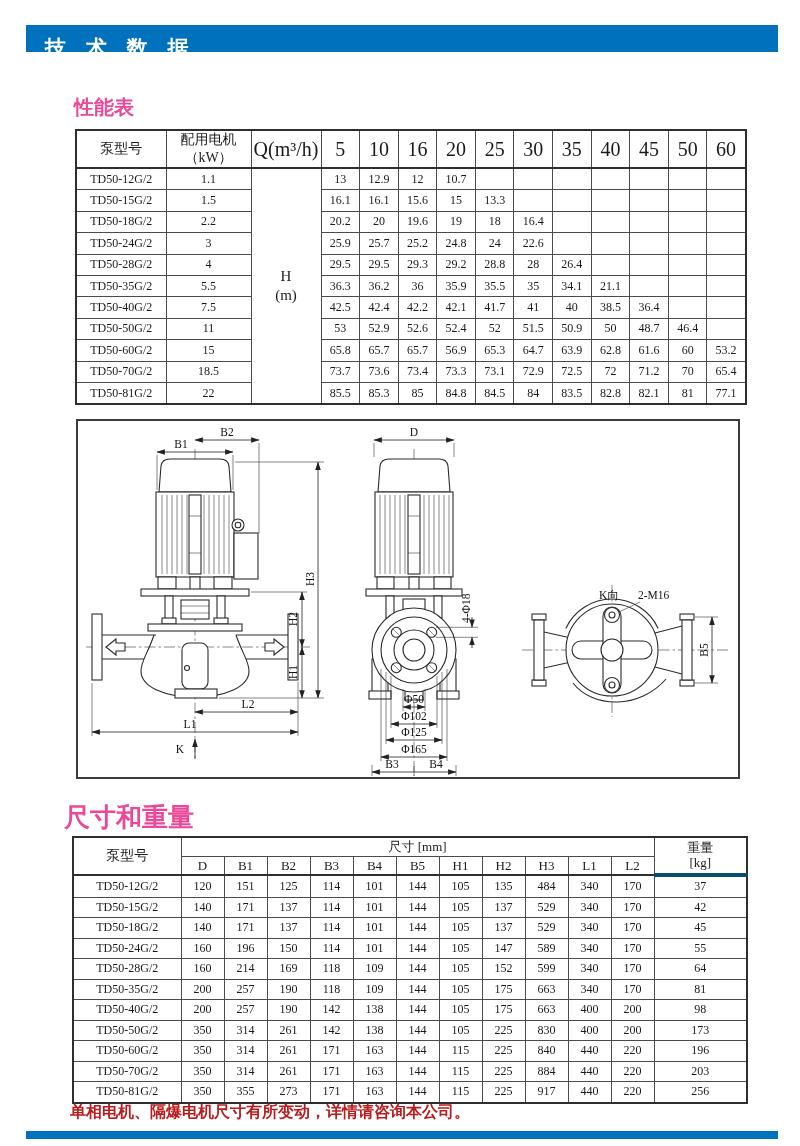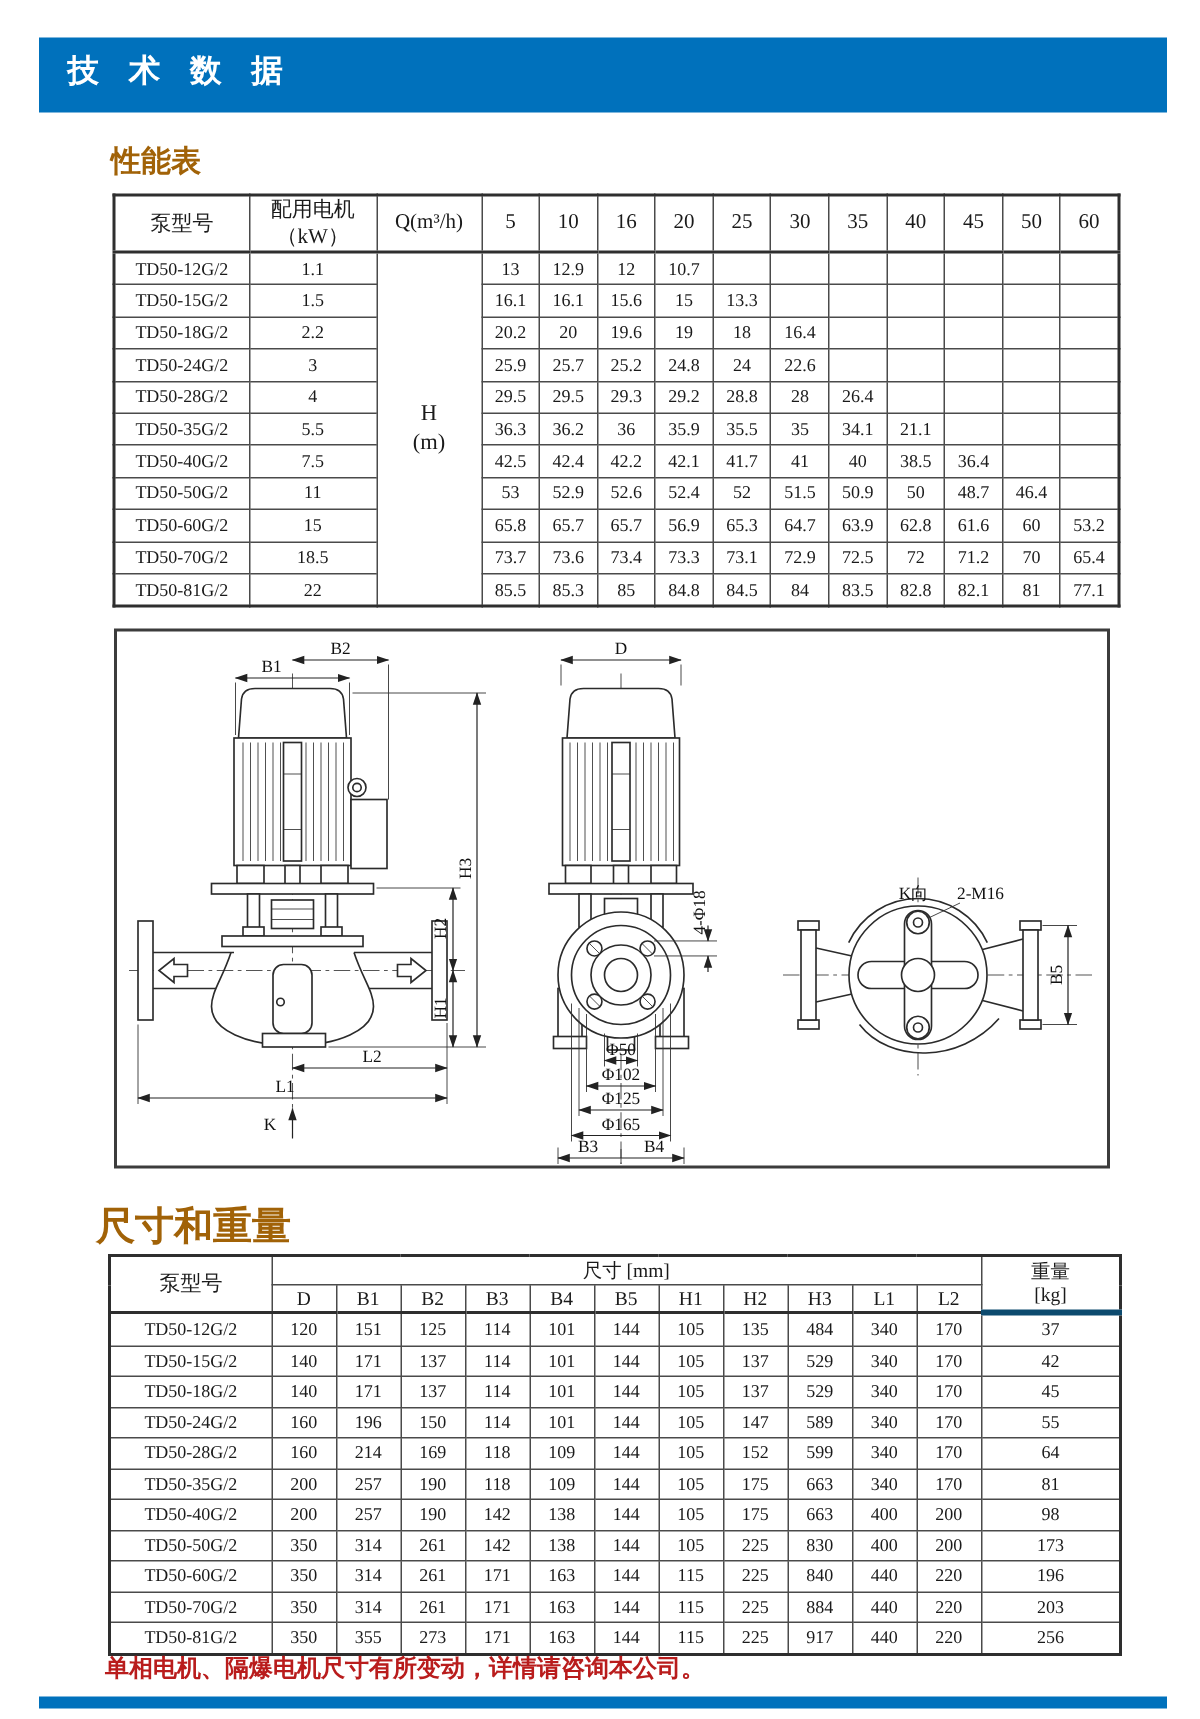--- a/index.html
+++ b/index.html
@@ -1,33 +1,33 @@
 <!DOCTYPE html>
 <html><head>
 <meta charset="utf-8">
 <style>
   html,body{margin:0;padding:0;background:#ffffff;}
   .page{position:relative;width:800px;height:1146px;background:#fff;overflow:hidden;
         font-family:"Liberation Serif","DejaVu Serif",serif;color:#1a1a1a;}
   
-  .banner{position:absolute;left:26px;top:25px;width:752px;height:50px;background:#0071bc;}
+  .banner{position:absolute;left:26px;top:25px;width:752px;height:27px;background:#0071bc;}
   .banner span{display:block;line-height:45px;padding-left:19px;color:#fff;font-weight:bold;
         font-size:21px;letter-spacing:7px;font-family:"Liberation Sans","DejaVu Sans",sans-serif;}
   
   .sec{position:absolute;margin:0;font-family:"Liberation Sans","DejaVu Sans",sans-serif;
-        font-weight:bold;color:#a16207;}
+        font-weight:bold;color:#ec4899;}
   .perf-title{left:74px;top:94px;font-size:20px;}
   .dim-title{left:64px;top:800px;font-size:26px;}
   
   table{border-collapse:collapse;table-layout:fixed;padding-left:11px;}
   th,td{border:1px solid #4a4a4a;text-align:center;padding:0;overflow:hidden;white-space:nowrap;}
   .perf{position:absolute;left:75px;top:129px;width:670px;border:2px solid #2e2e2e;}
   .perf thead th{height:34px;font-weight:normal;border-bottom:2px solid #2e2e2e;}
   .perf thead th.cjk{font-size:14px;}
-  .perf thead th.flow{font-size:14px;}
+  .perf thead th.flow{font-size:20px;}
   .perf tbody td{height:20.4px;font-size:12px;}
   .perf td.model-cell{font-size:12px;}
   .perf td.hcell{font-size:15px;line-height:1.25;}
   .dims{position:absolute;left:72px;top:836px;width:674px;border:2px solid #2e2e2e;}
   .dims thead th{font-weight:normal;font-size:13px;}
   .dims thead tr:first-child th{height:17px;}
   .dims thead tr:last-child th{height:17px;border-bottom:2px solid #2e2e2e;}
   .dims thead th.weight{font-size:13px;line-height:1.15;border-bottom:4px solid #0c4a6e;}
   .dims thead th.modelh{font-size:14px;border-bottom:2px solid #2e2e2e;}
   .dims tbody td{height:19.5px;font-size:12px;}

